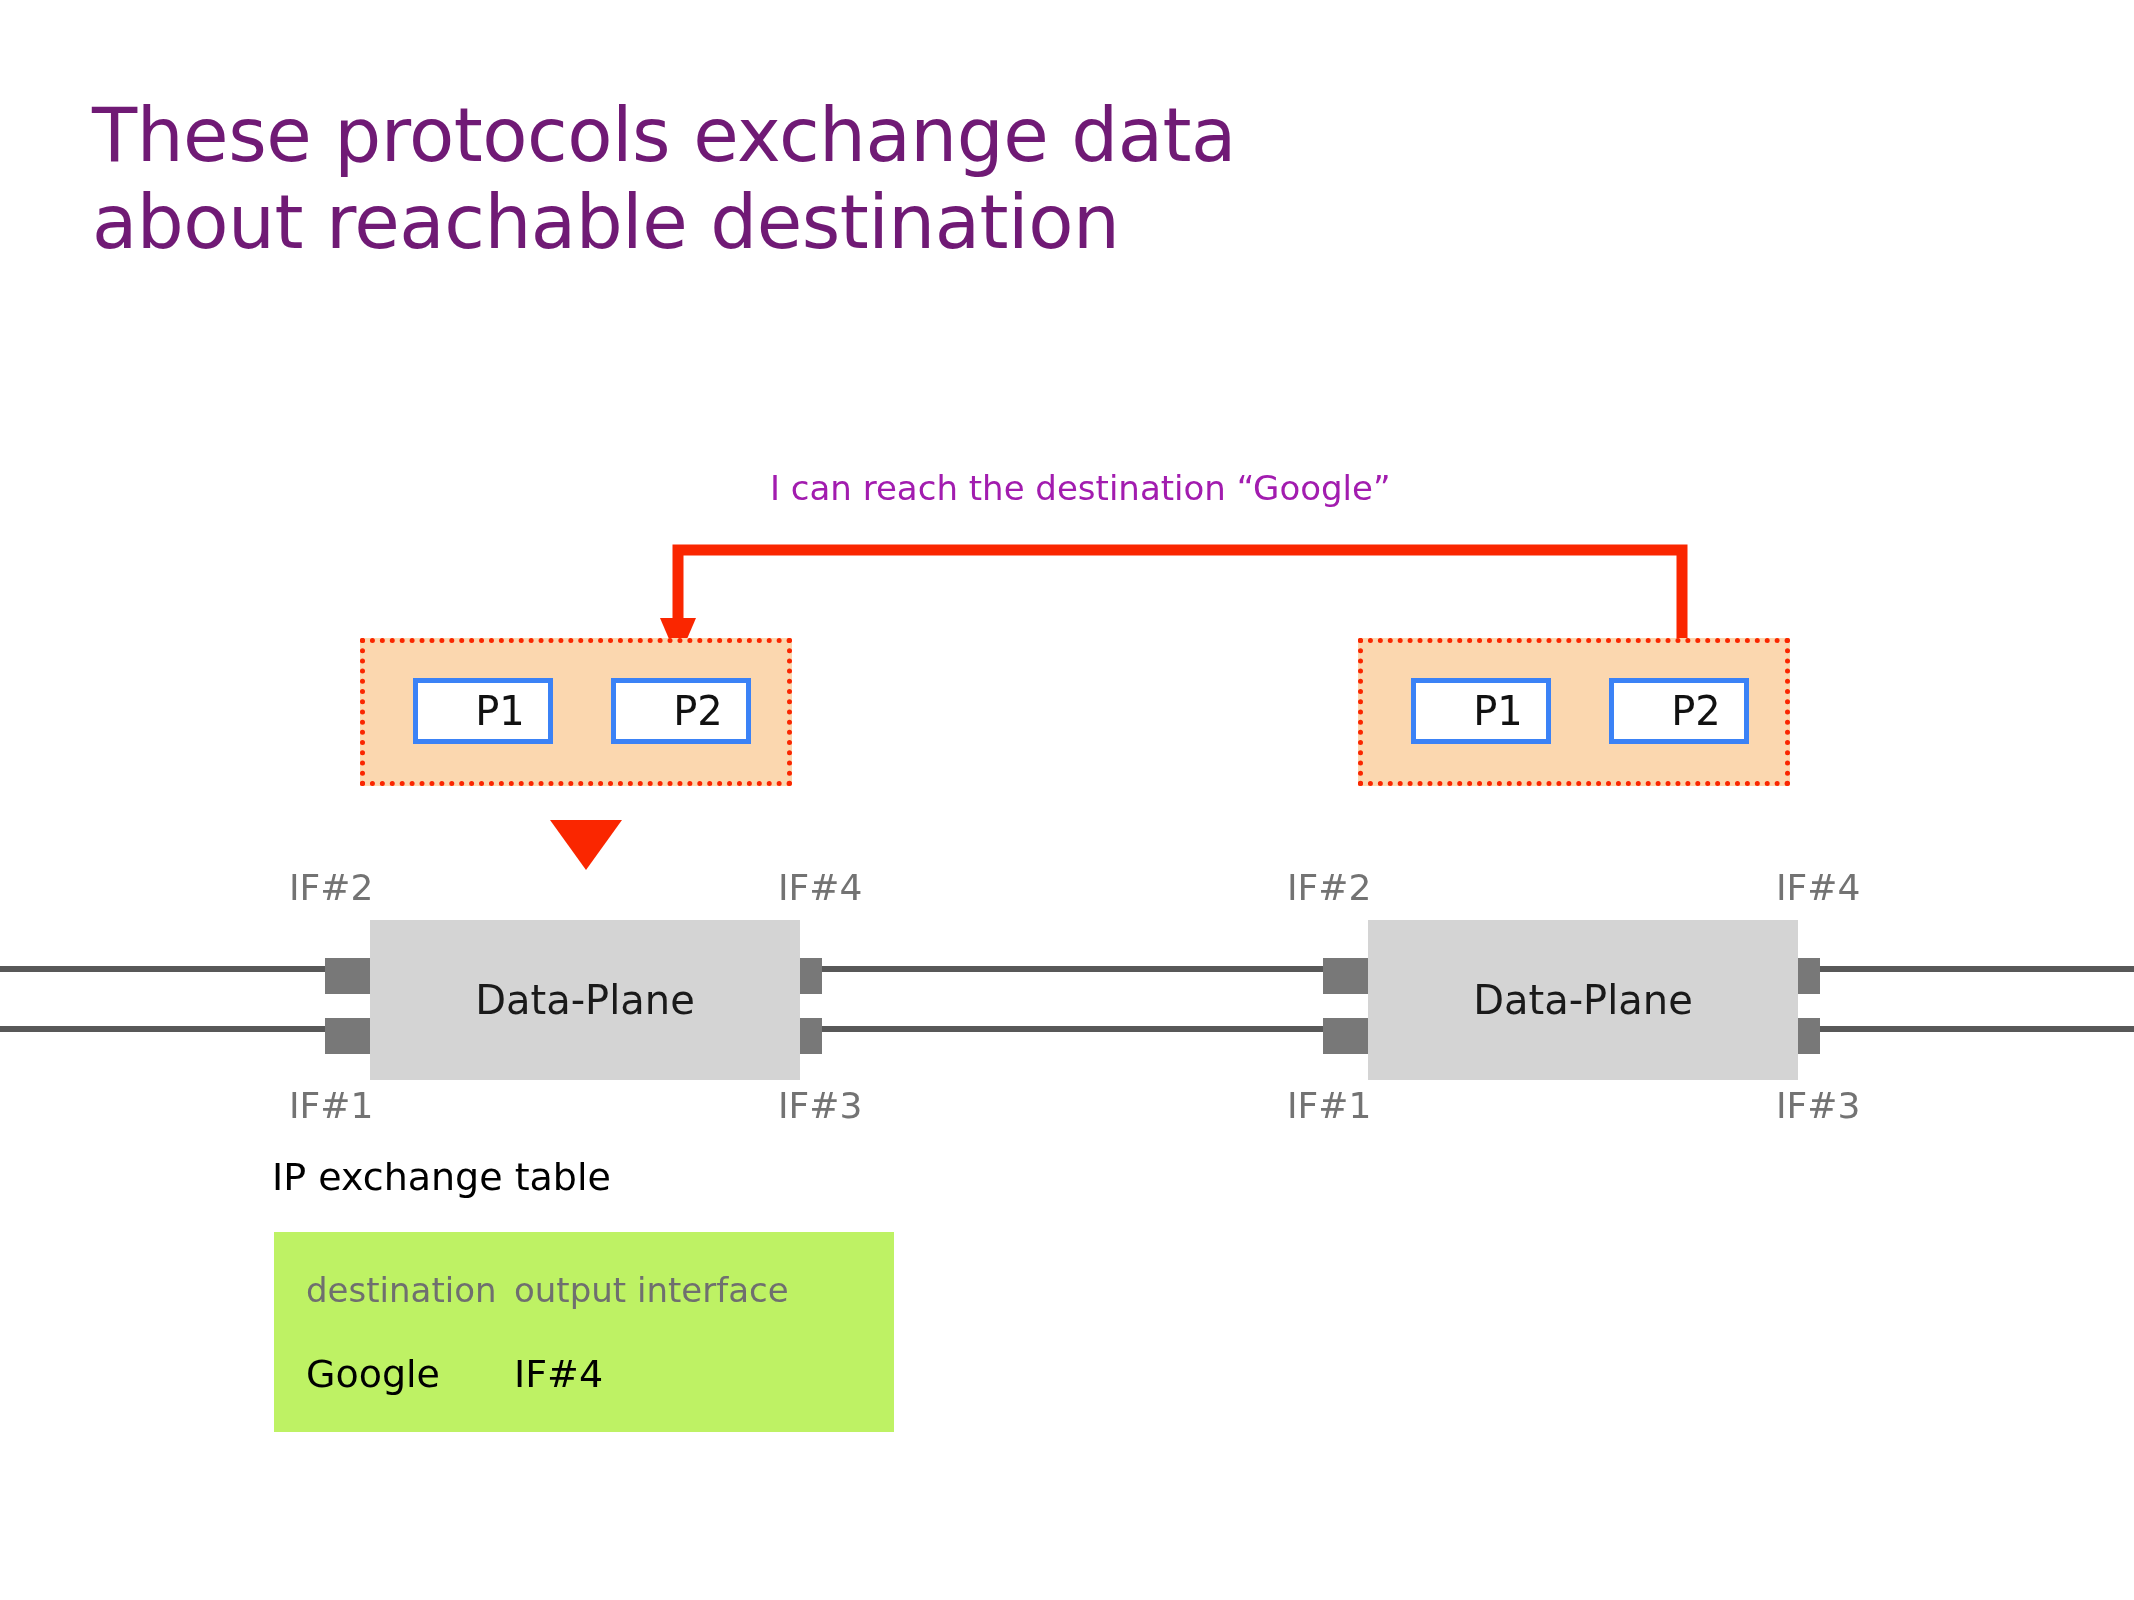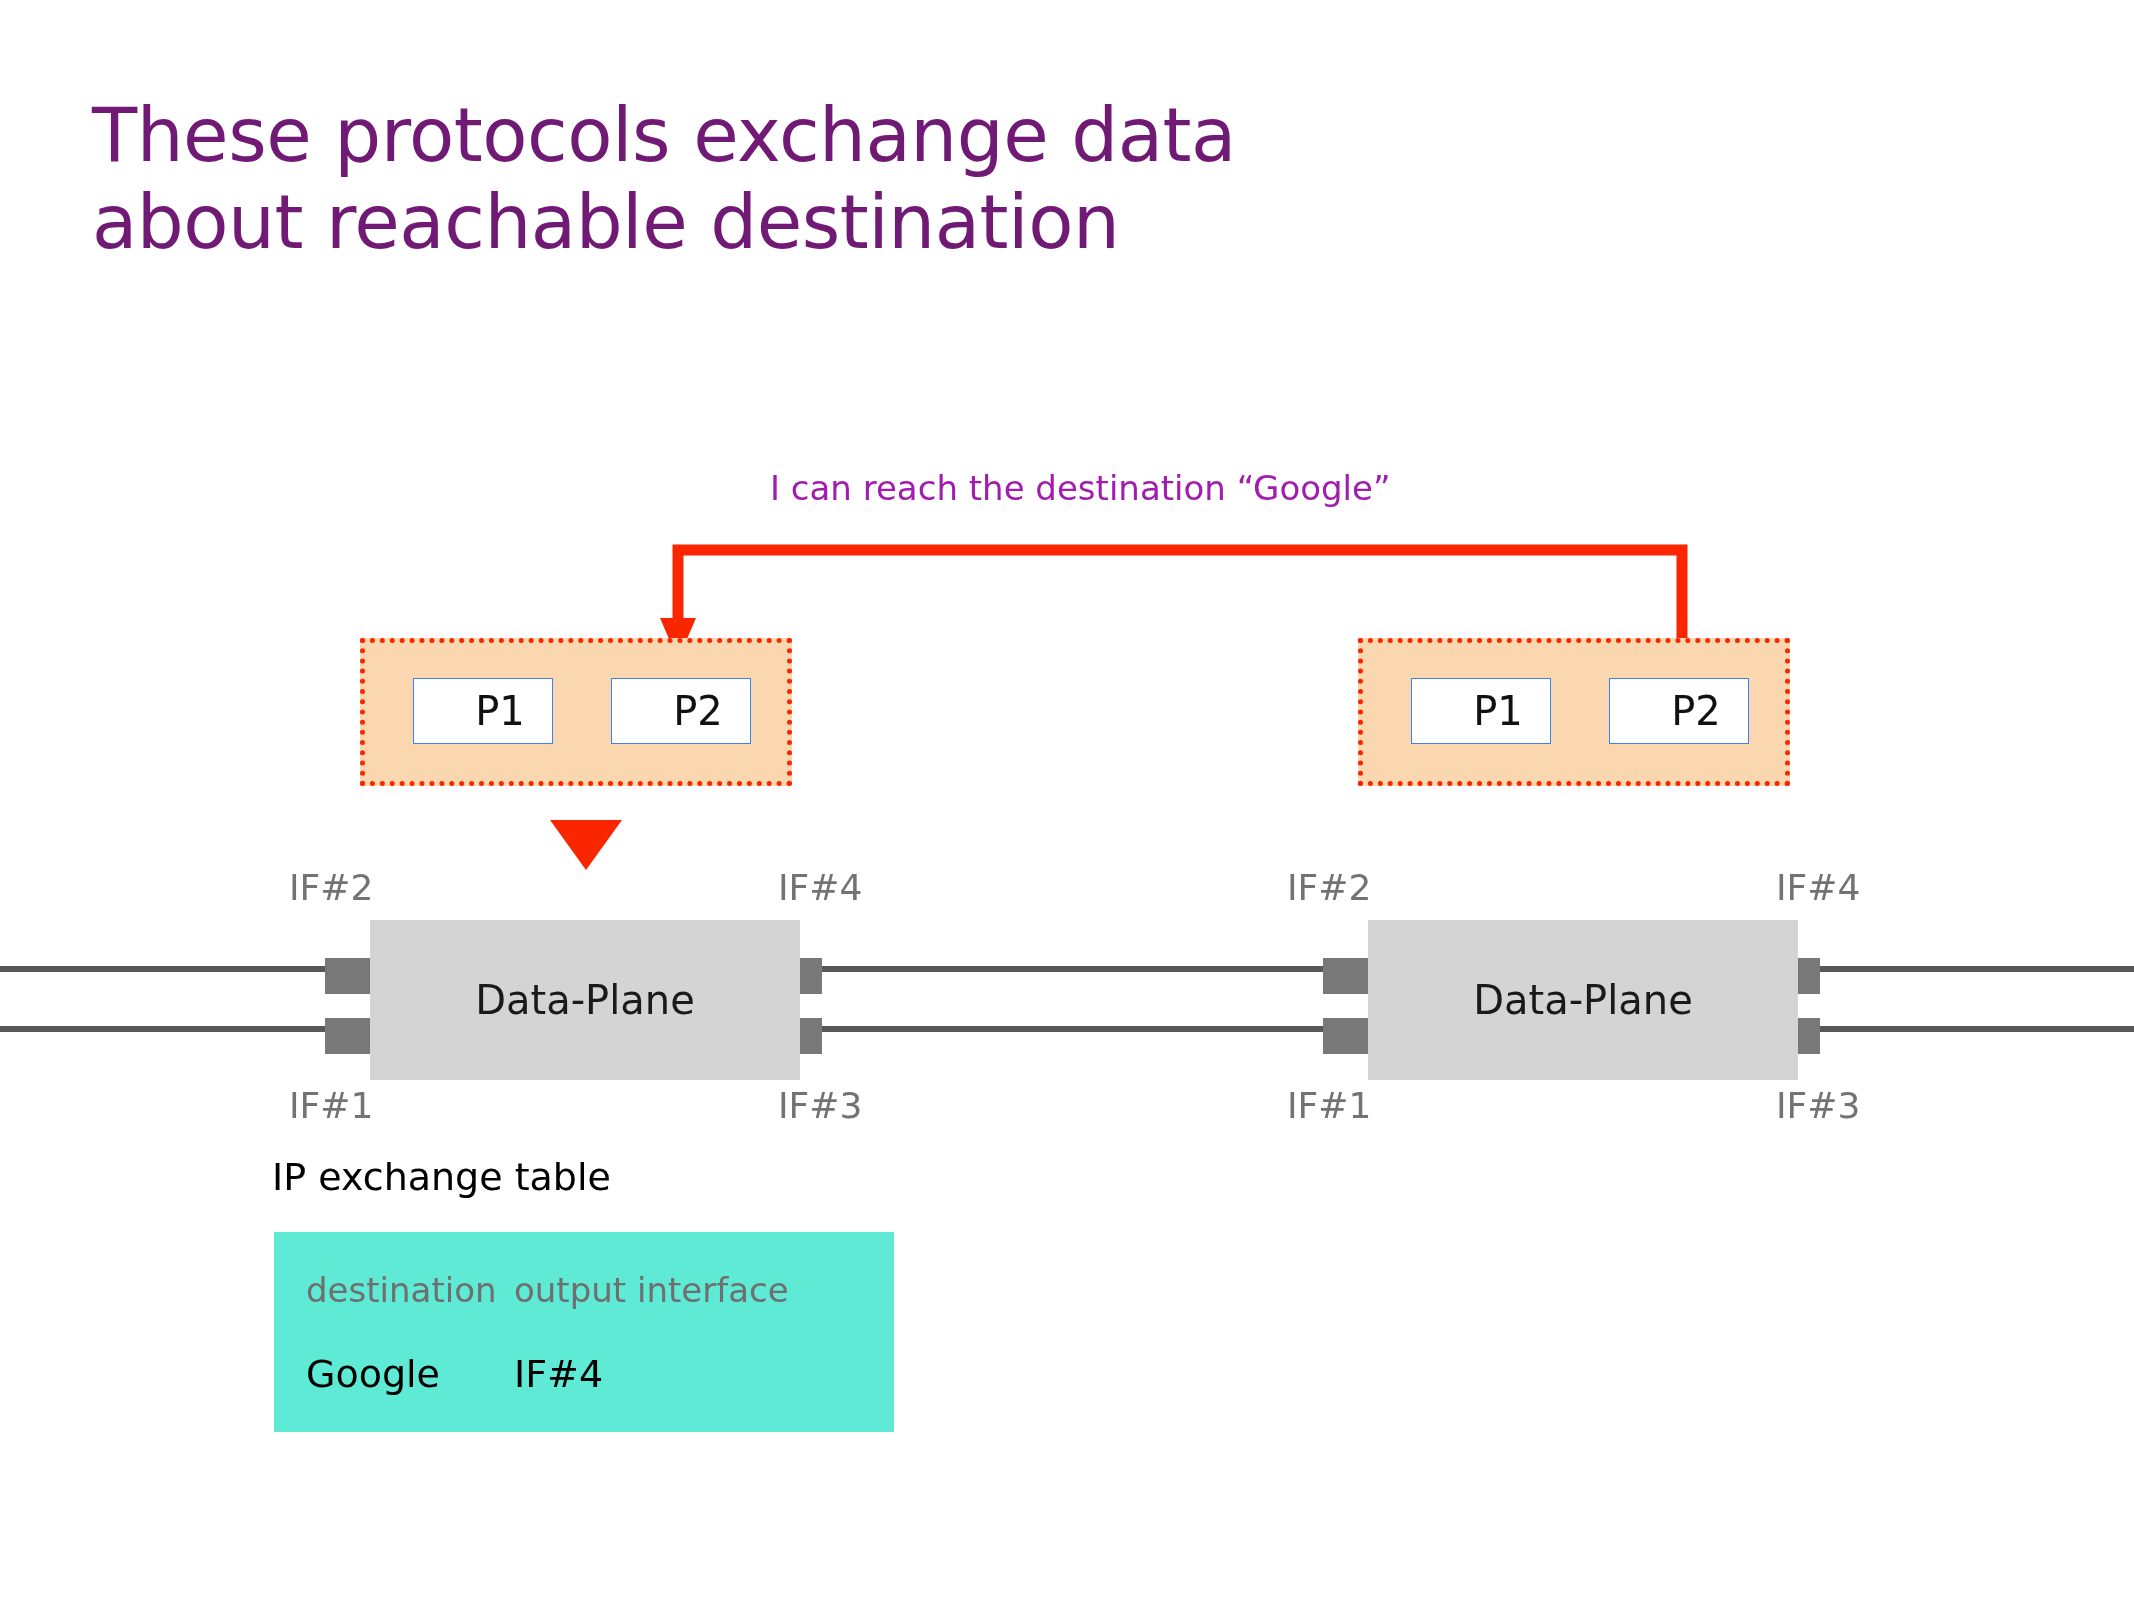--- a/index.html
+++ b/index.html
@@ -63,21 +63,21 @@
   }
   #control-plane-left  { left: 360px; }
   #control-plane-right { left: 1358px; }
 
   .proto-box {
     position: absolute;
     top: 35px;
     width: 140px;
     height: 66px;
     background: #ffffff;
-    border: 1px solid #3b82f6;
+    border: 5px solid #3b82f6;
     box-sizing: border-box;
     display: flex;
     align-items: center;
     justify-content: center;
     font-size: 40px;
     color: #111111;
     padding-left: 34px;
   }
   .proto-p1 { left: 48px; }
   .proto-p2 { left: 246px; }
@@ -161,21 +161,21 @@
     font-size: 38px;
     color: #000000;
     white-space: nowrap;
   }
   #routing-table {
     position: absolute;
     left: 274px;
     top: 1232px;
     width: 620px;
     height: 200px;
-    background: #5eead4;
+    background: #bef264;
   }
   #routing-table .rt-row {
     position: absolute;
     left: 0;
     width: 100%;
     display: block;
   }
   .rt-cell {
     position: absolute;
     font-size: 34px;

